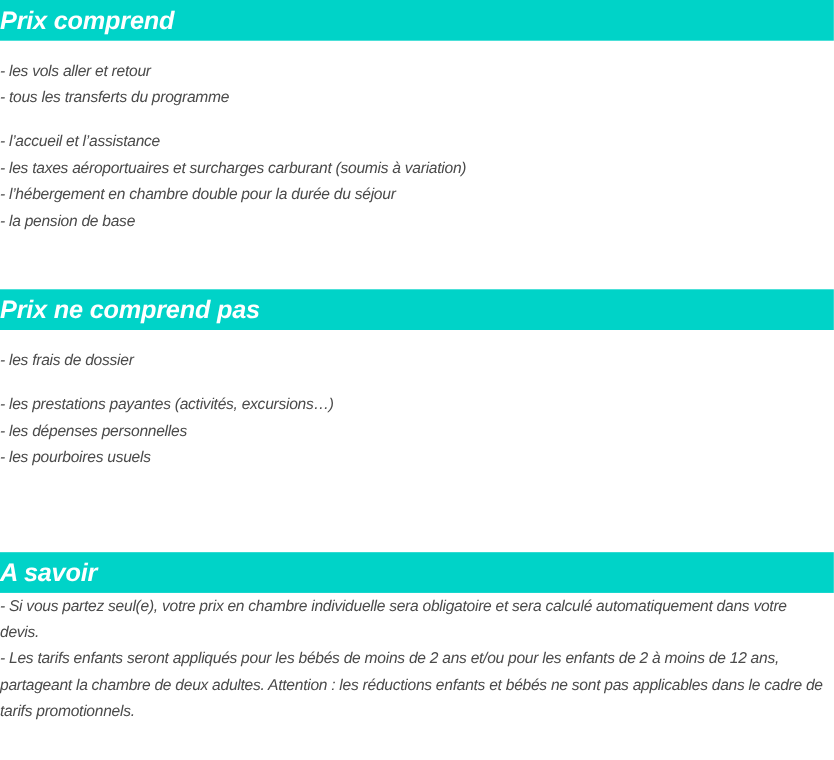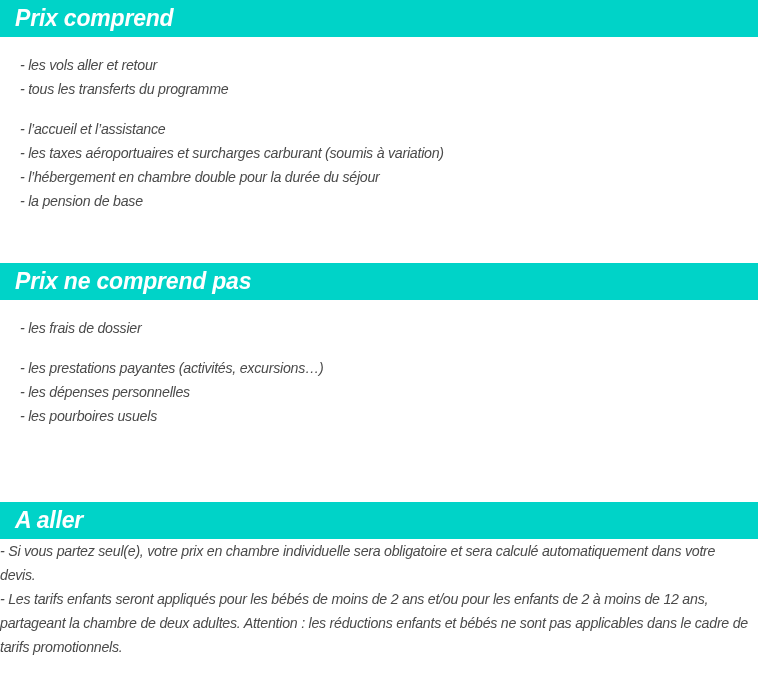--- a/index.html
+++ b/index.html
@@ -20,35 +20,33 @@
       width: 758px;
     }
     .section-header {
       height: 37px;
       background: #00d3c8;
       color: #ffffff;
       font-style: italic;
       font-weight: bold;
       font-size: 23px;
       line-height: 37px;
-      padding-left: 15px;
       box-sizing: border-box;
       letter-spacing: -0.2px;
     }
     .section-body {
       color: #4a4a4a;
       font-style: italic;
       font-size: 14.2px;
       line-height: 24px;
       letter-spacing: -0.25px;
     }
     .line {
       display: block;
       white-space: nowrap;
-      padding-left: 20px;
     }
     .para {
       display: block;
       white-space: normal;
       padding-right: 6px;
     }
     .gap {
       display: block;
       height: 16px;
     }
@@ -80,18 +78,18 @@
   <div class="section-body">
     <span class="line">- les frais de dossier</span>
     <span class="gap"></span>
     <span class="line">- les prestations payantes (activités, excursions…)</span>
     <span class="line">- les dépenses personnelles</span>
     <span class="line">- les pourboires usuels</span>
   </div>
 </div>
 
 <div class="section" id="sec-3">
-  <div class="section-header">A aller</div>
+  <div class="section-header">A savoir</div>
   <div class="section-body">
     <span class="para">- Si vous partez seul(e), votre prix en chambre individuelle sera obligatoire et sera calculé automatiquement dans votre devis.</span>
     <span class="para">- Les tarifs enfants seront appliqués pour les bébés de moins de 2 ans et/ou pour les enfants de 2 à moins de 12 ans, partageant la chambre de deux adultes. Attention : les réductions enfants et bébés ne sont pas applicables dans le cadre de tarifs promotionnels.</span>
   </div>
 </div>
 
 </body></html>

